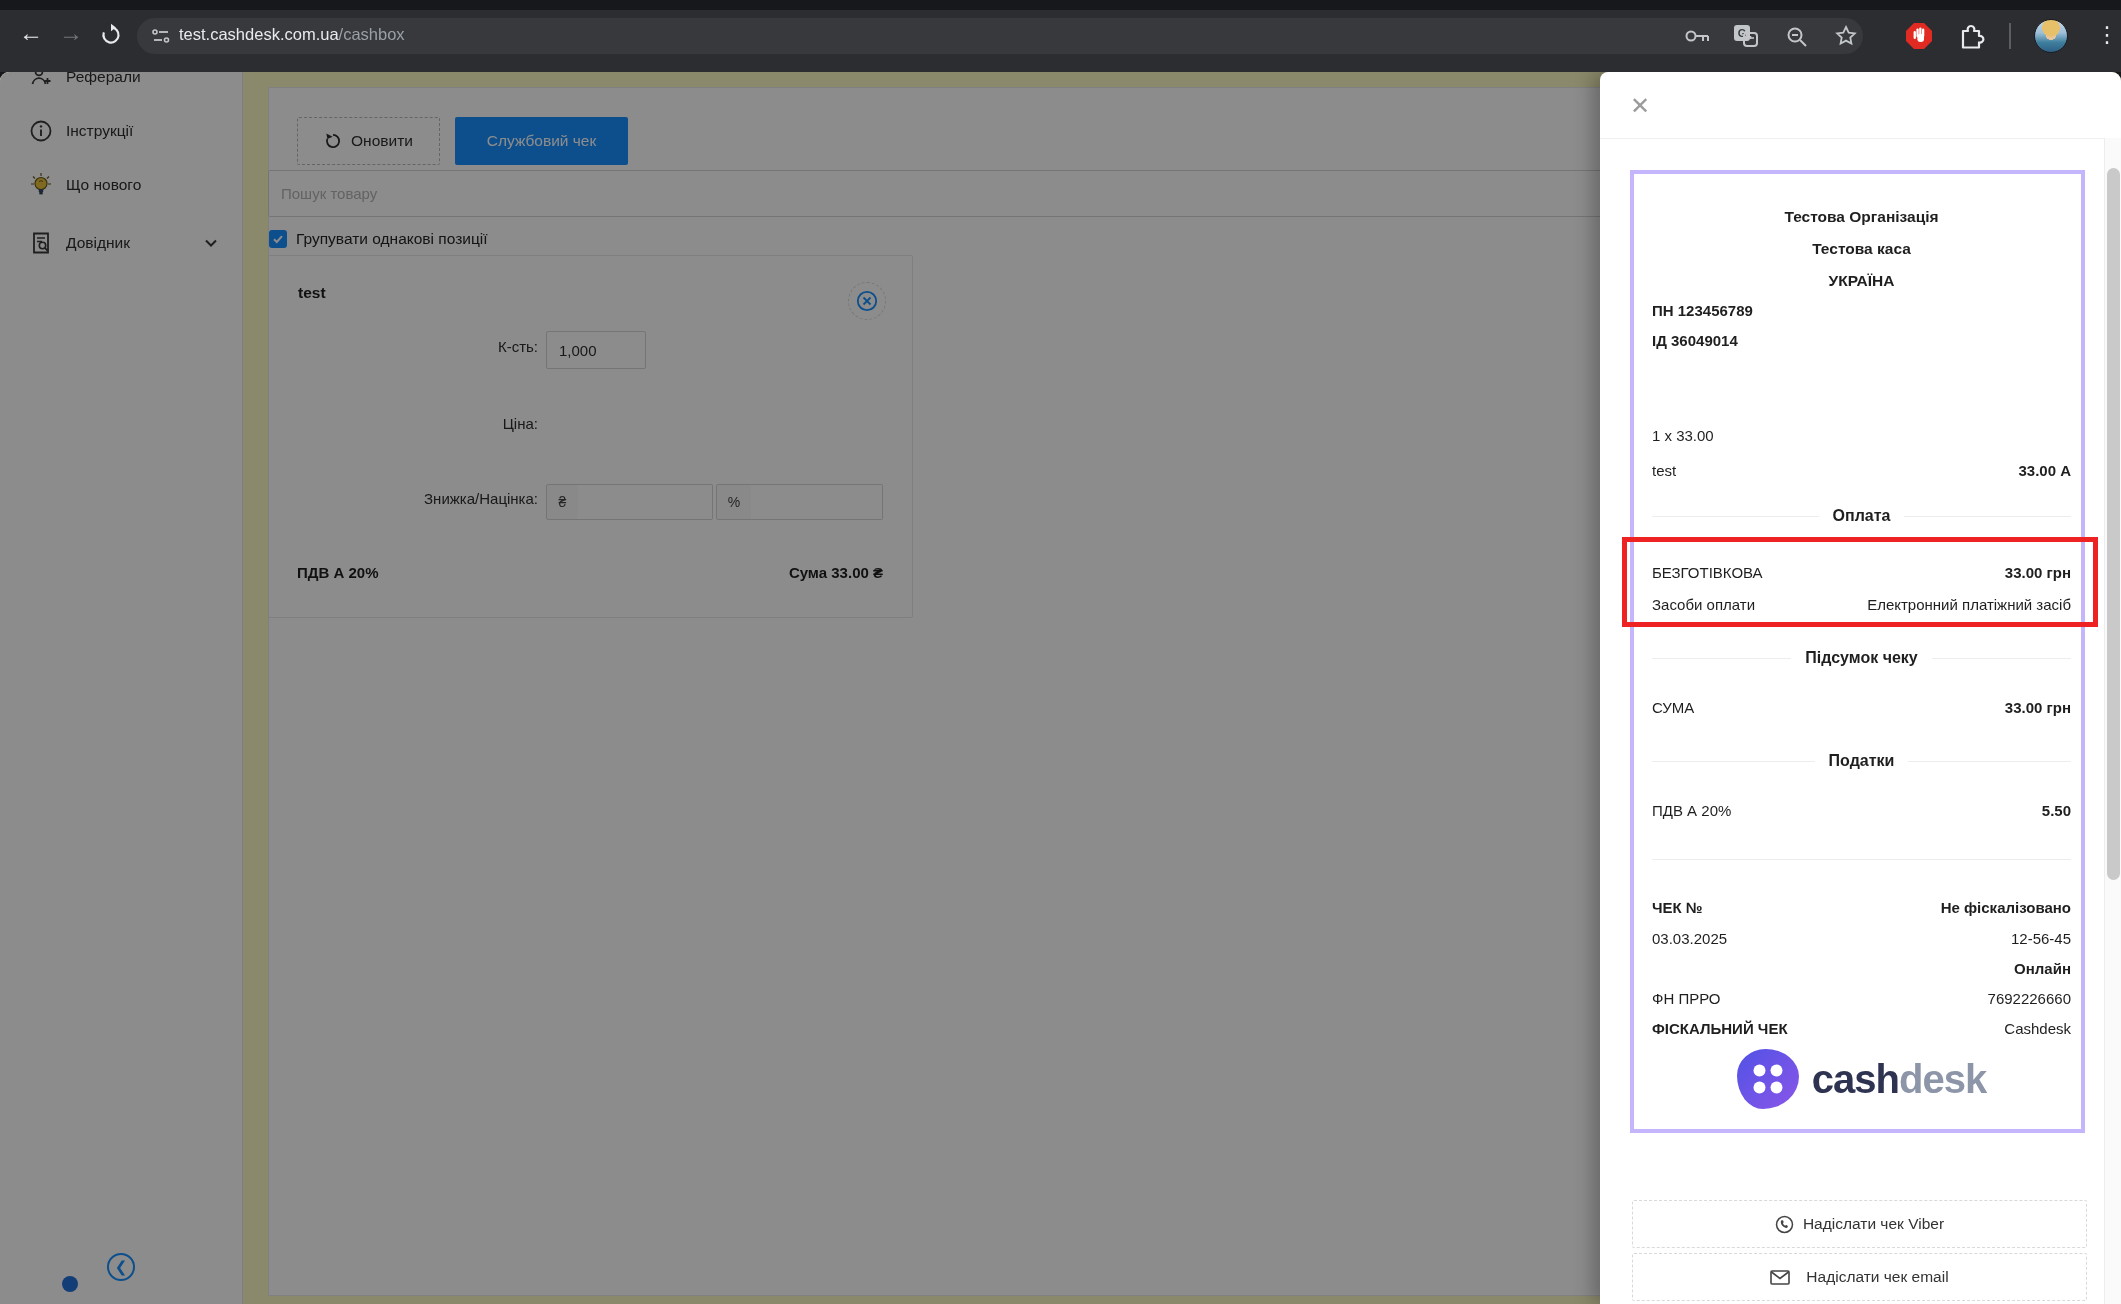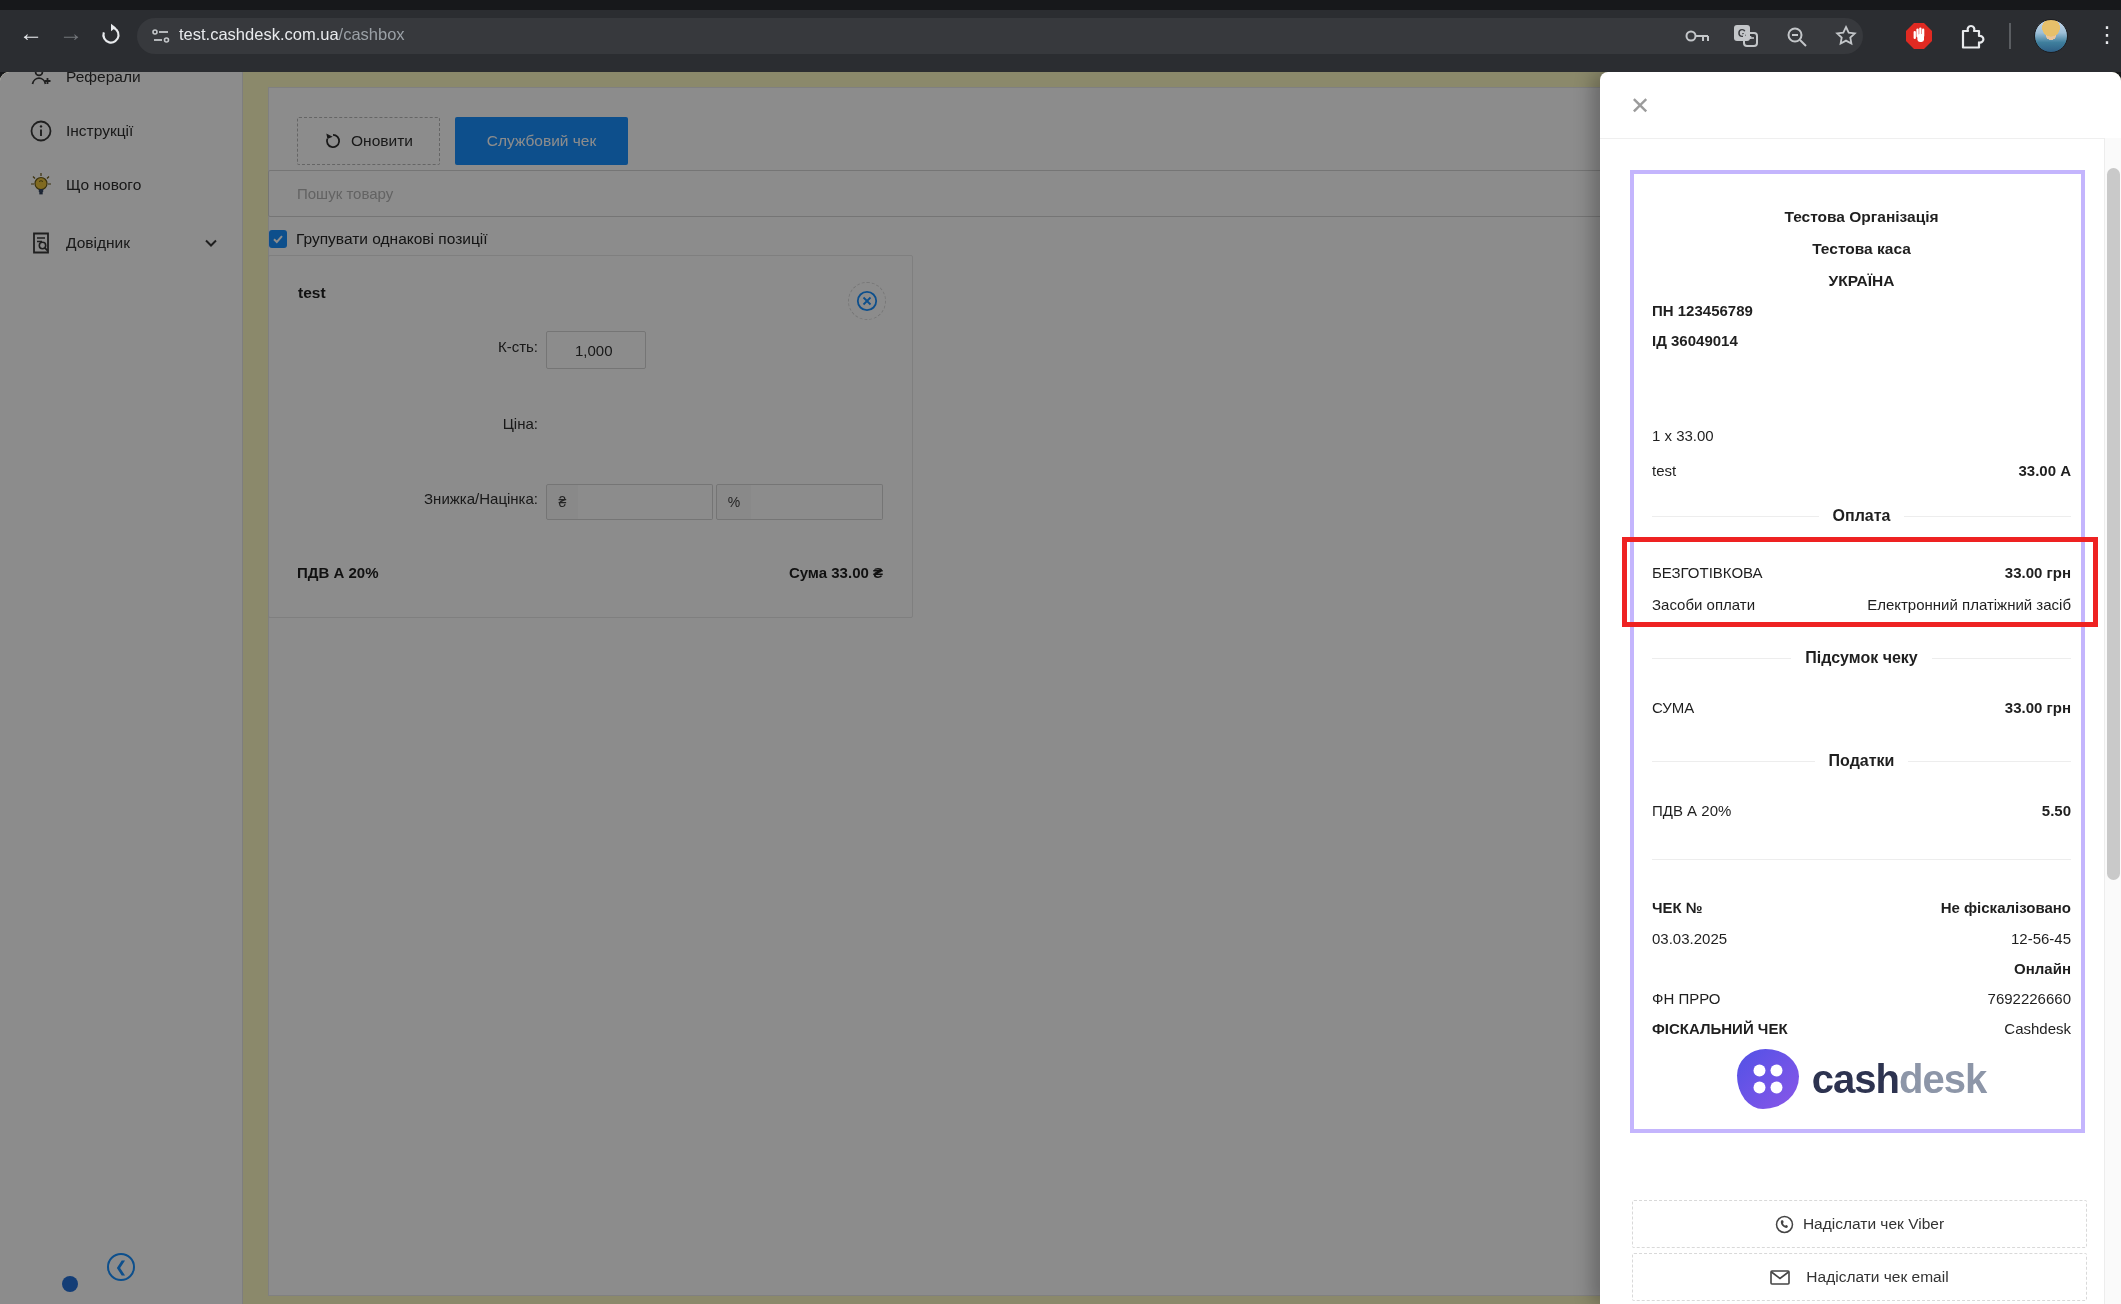--- a/index.html
+++ b/index.html
@@ -32,21 +32,21 @@
   .sidebar { position:absolute; left:0; top:0; width:243px; height:1232px; background:#ffffff; border-right:1px solid #e6e6e6; }
   .side-item { position:absolute; left:0; width:243px; height:40px; display:flex; align-items:center; }
   .side-item .s-icon { width:26px; height:26px; margin-left:28px; display:flex; align-items:center; justify-content:center; }
   .side-item .s-label { margin-left:12px; font-size:15.5px; color:#2f2f2f; }
   .chev { position:absolute; right:24px; top:12px; }
 
   
   .main-card { position:absolute; left:268px; top:15px; width:1853px; height:1209px; background:#ffffff; border:1px solid #e9e9e9; }
   .btn-dashed { border:1px dashed #b9b9b9; background:#fff; border-radius:2px; display:flex; align-items:center; justify-content:center; gap:9px; font-size:15.5px; color:#2f2f2f; }
   .btn-primary { background:#1890ff; color:#fff; border:none; border-radius:2px; display:flex; align-items:center; justify-content:center; font-size:15.5px; }
-  .inp { border:1px solid #d5d5d5; border-radius:2px; background:#fff; font-size:15px; color:#2f2f2f; padding:0 28px; font-family:inherit; }
+  .inp { border:1px solid #d5d5d5; border-radius:2px; background:#fff; font-size:15px; color:#2f2f2f; padding:0 12px; font-family:inherit; }
   .inp::placeholder { color:#b4b4b4; }
   .checkbox { width:18px; height:18px; background:#1890ff; border-radius:3px; display:flex; align-items:center; justify-content:center; }
   .prod-card { position:absolute; left:268px; top:183px; width:645px; height:363px; background:#fff; border:1px solid #e7e7e7; border-radius:2px; }
   .form-label { position:absolute; font-size:15px; color:#2f2f2f; text-align:right; }
   .addon { position:absolute; border:1px solid #d5d5d5; background:#fafafa; border-radius:2px 0 0 2px; display:flex; align-items:center; justify-content:center; font-size:14px; color:#444; }
   .bold { font-weight:700; }
 
   
   .overlay { position:absolute; left:0; top:0; width:2121px; height:1232px; background:rgba(0,0,0,0.45); z-index:5; }
 

